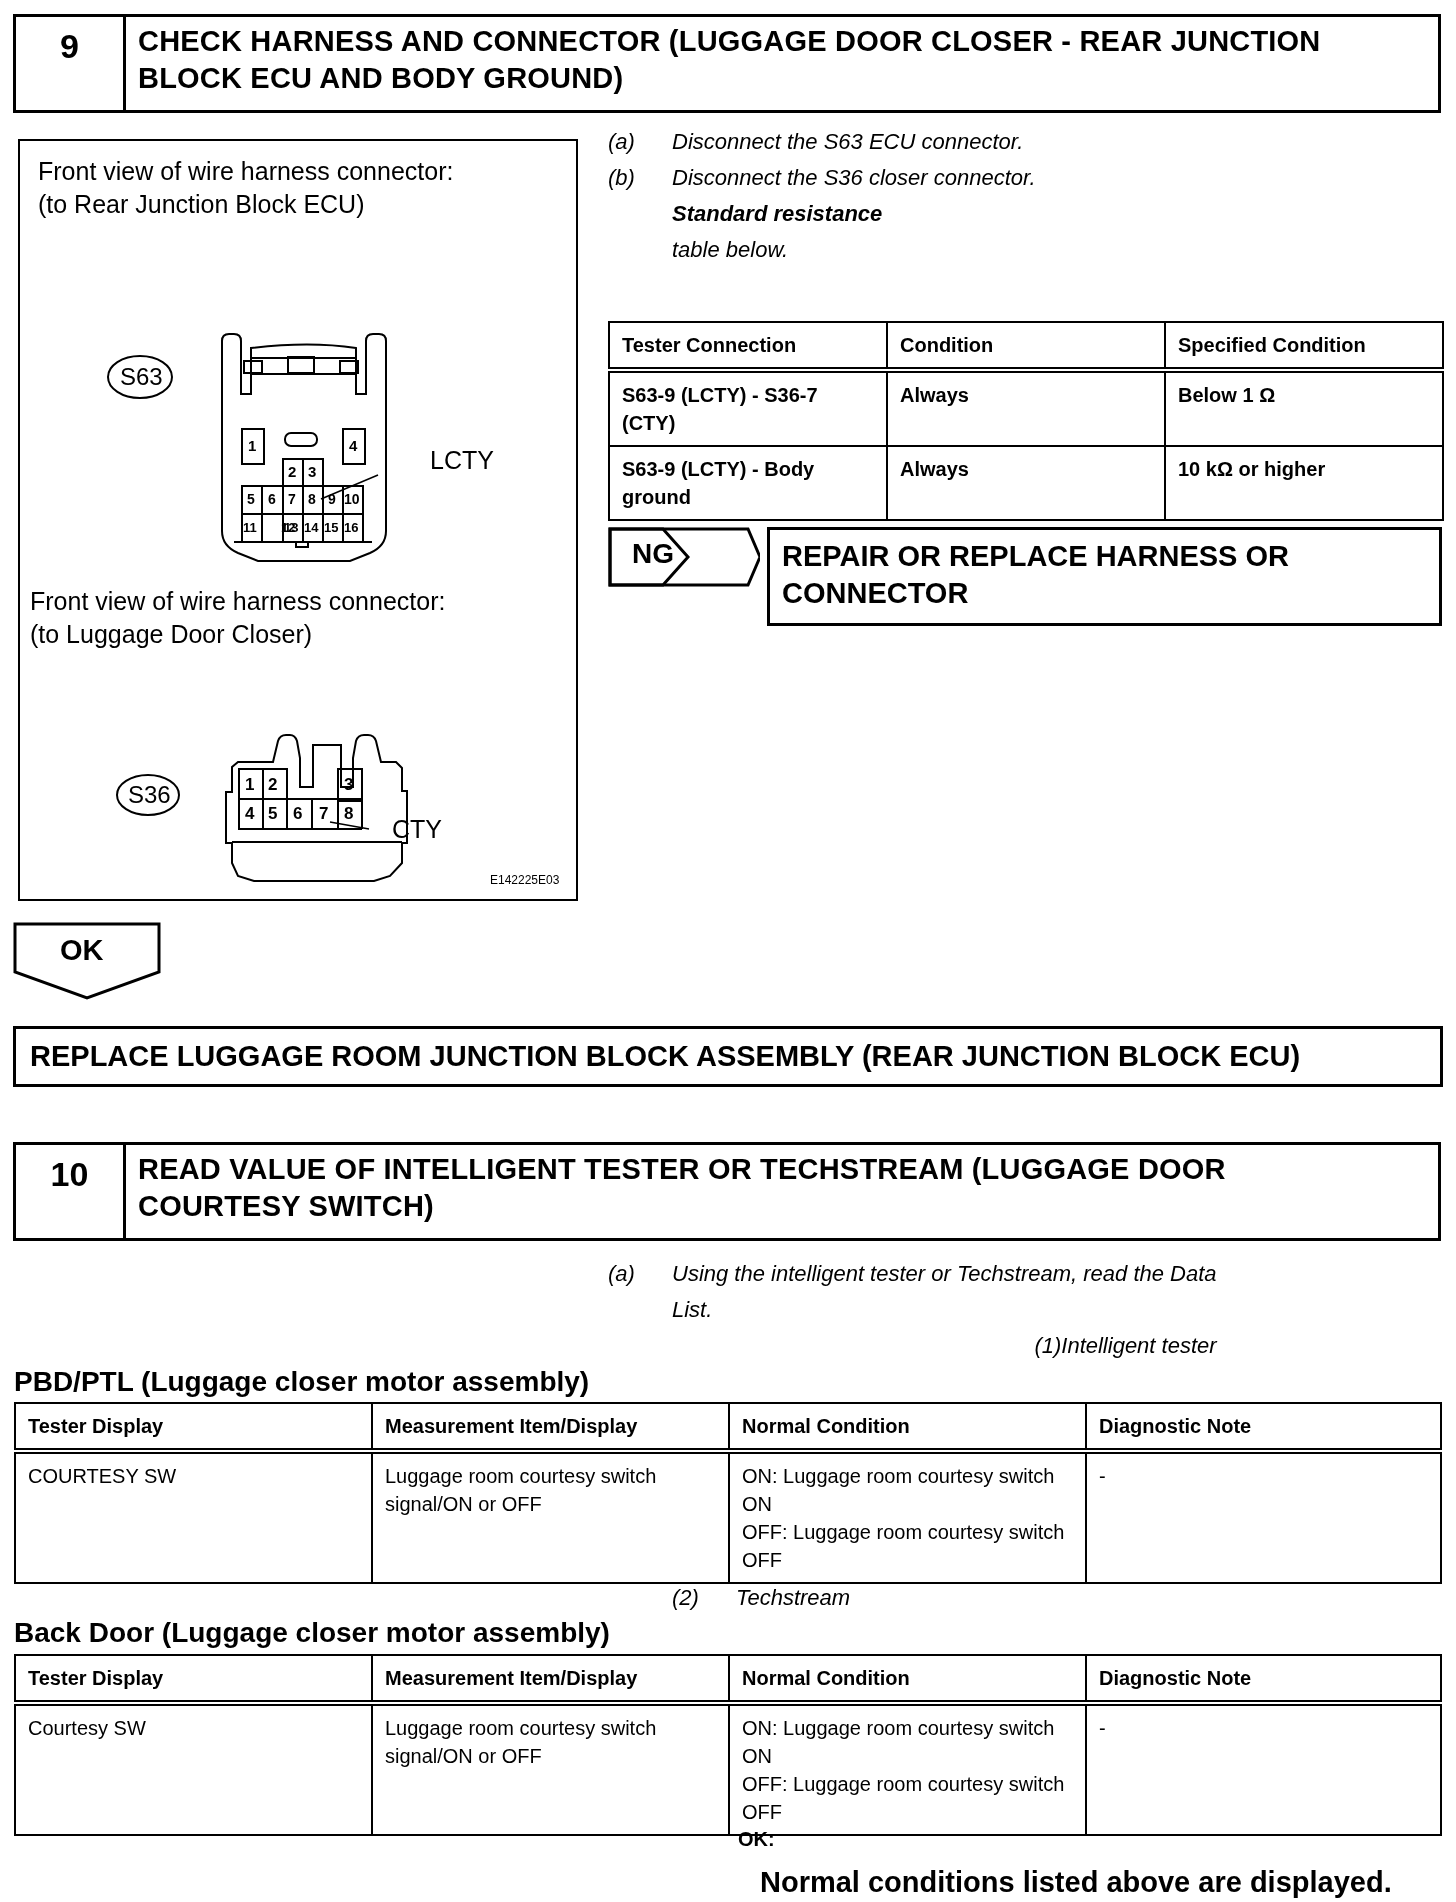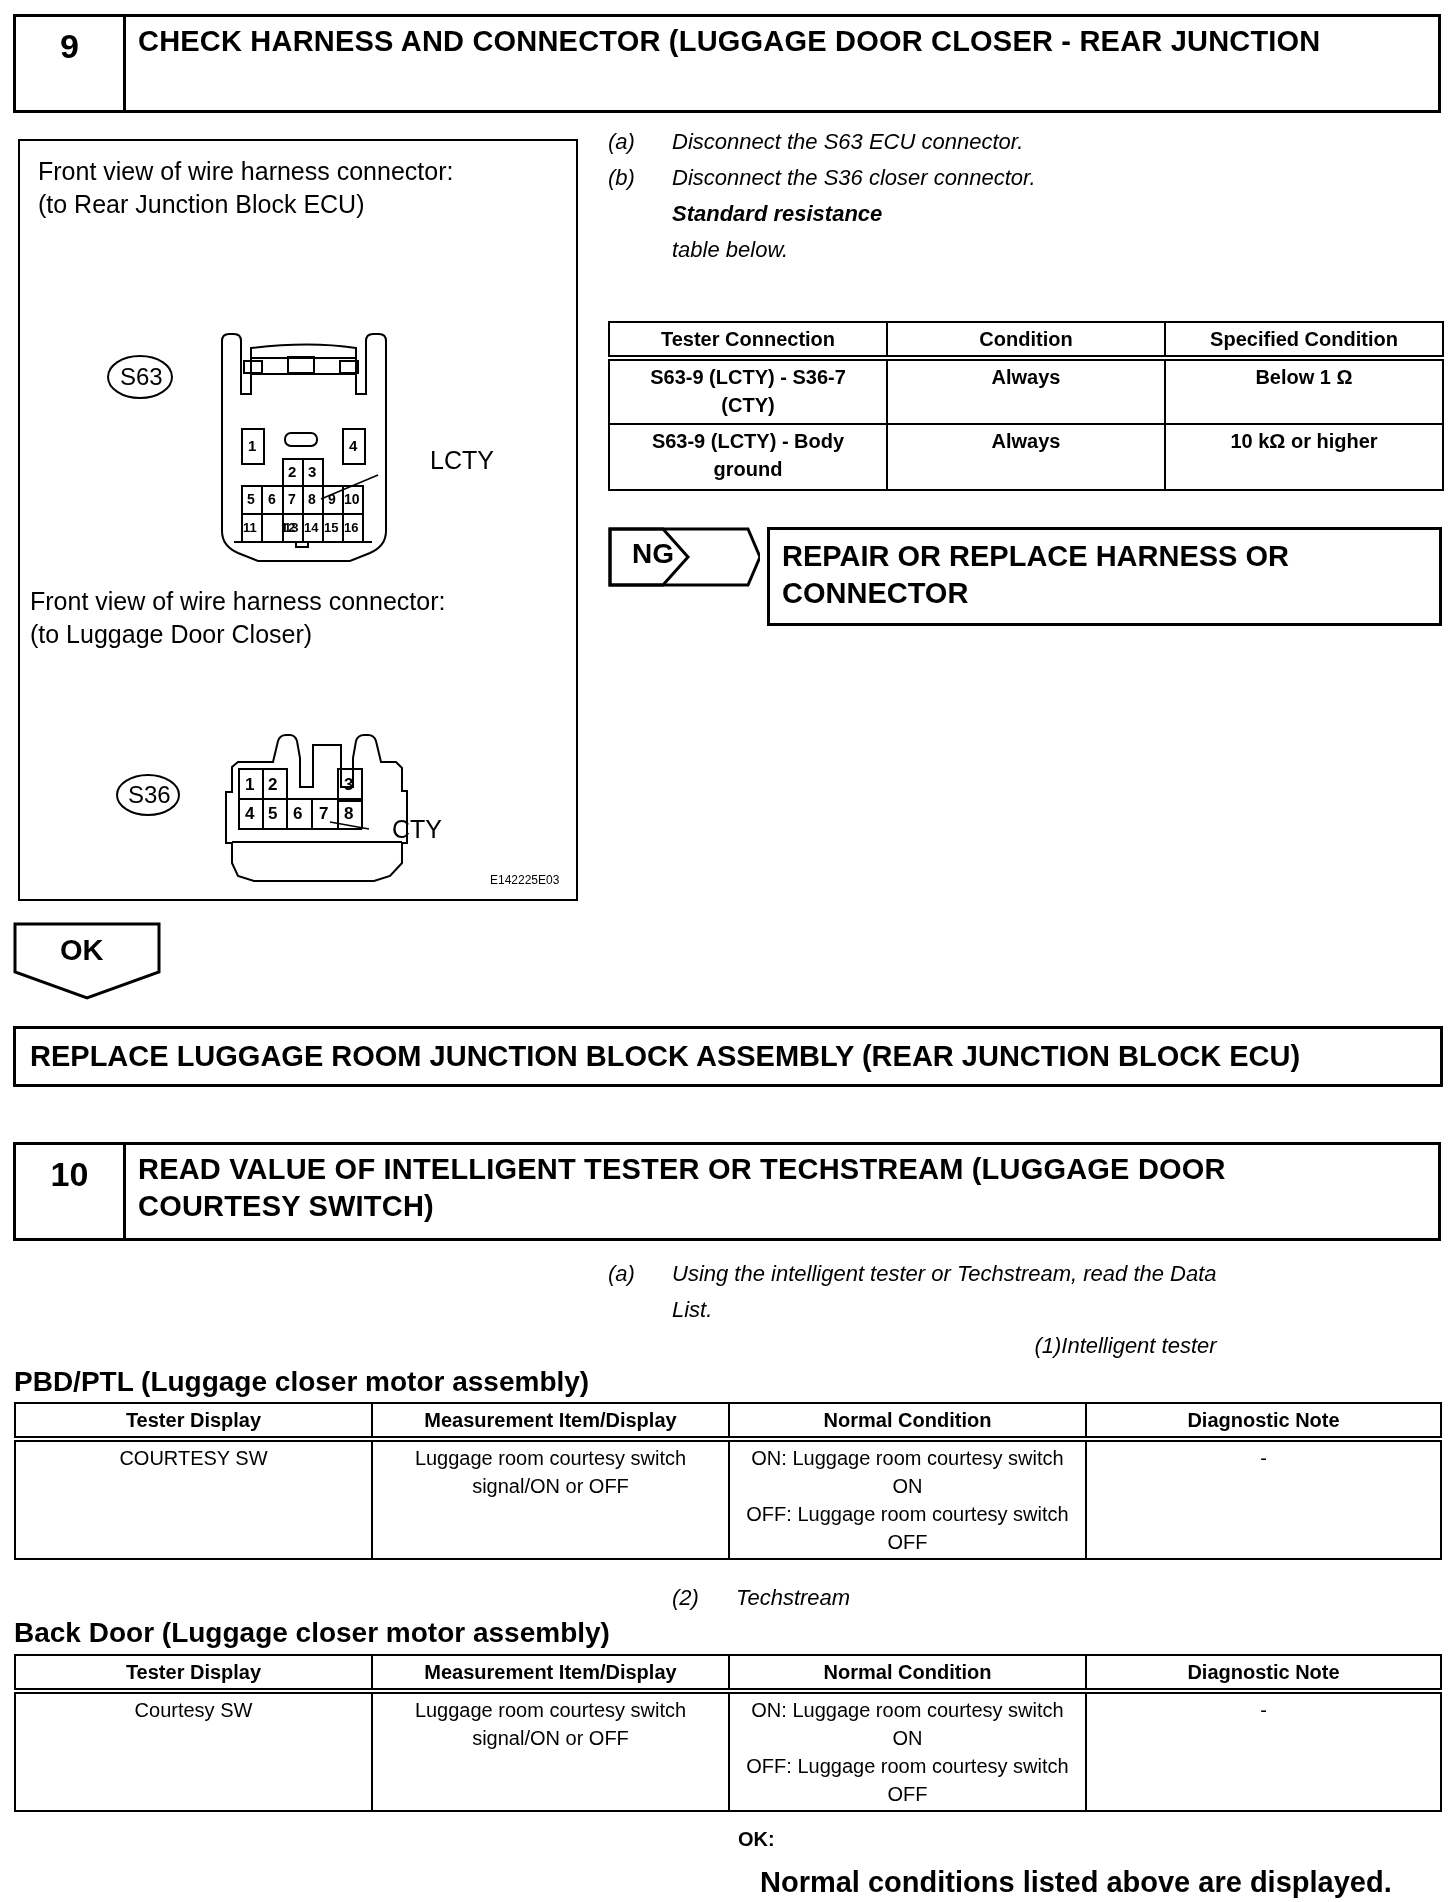--- a/index.html
+++ b/index.html
@@ -6,33 +6,34 @@
   body{width:1456px;height:1902px;position:relative;font-family:"Liberation Sans",sans-serif;color:#000;overflow:hidden;}
   .abs{position:absolute;}
   .stephdr{position:absolute;left:13px;width:1428px;border:3px solid #000;box-sizing:border-box;display:flex;}
   .stephdr .num{width:110px;border-right:3px solid #000;font-weight:bold;font-size:34px;text-align:center;padding-top:10px;box-sizing:border-box;}
   .stephdr .ttl{flex:1;font-weight:bold;font-size:29px;line-height:37px;padding:6px 12px;letter-spacing:0.2px;}
   .figure{position:absolute;left:18px;top:139px;width:560px;height:762px;border:2px solid #000;box-sizing:border-box;}
   .figcap{position:absolute;font-size:25px;line-height:33px;}
   .instr{position:absolute;font-size:22px;line-height:36px;font-style:italic;}
   .instr .lbl{display:inline-block;width:64px;}
   table.spec{position:absolute;border-collapse:collapse;font-size:20px;}
-  table.spec td, table.spec th{border:2px solid #000;vertical-align:top;text-align:center;padding:2px 12px;line-height:28px;margin-top:44px;}
+  table.spec td, table.spec th{border:2px solid #000;vertical-align:top;text-align:left;padding:8px 12px;line-height:28px;margin-top:44px;}
   table.spec th{font-weight:bold;border-bottom:6px double #000;}
   table.spec.bold td{font-weight:bold;}
   .box{position:absolute;border:3px solid #000;box-sizing:border-box;font-weight:bold;}
   .tbltitle{position:absolute;font-size:28px;font-weight:bold;}
 </style>
 </head>
 <body>
 
 <div class="stephdr" style="top:14px;height:99px;">
   <div class="num">9</div>
   <div class="ttl">
     <div>CHECK HARNESS AND CONNECTOR (LUGGAGE DOOR CLOSER - REAR JUNCTION</div>
+    <div>BLOCK ECU AND BODY GROUND)</div>
   </div>
 </div>
 
 <div class="figure">
   <div class="figcap" style="left:18px;top:14px;">
     <div>Front view of wire harness connector:</div>
     <div>(to Rear Junction Block ECU)</div>
   </div>
 
   <svg class="abs" style="left:0;top:0;" width="556" height="758">

